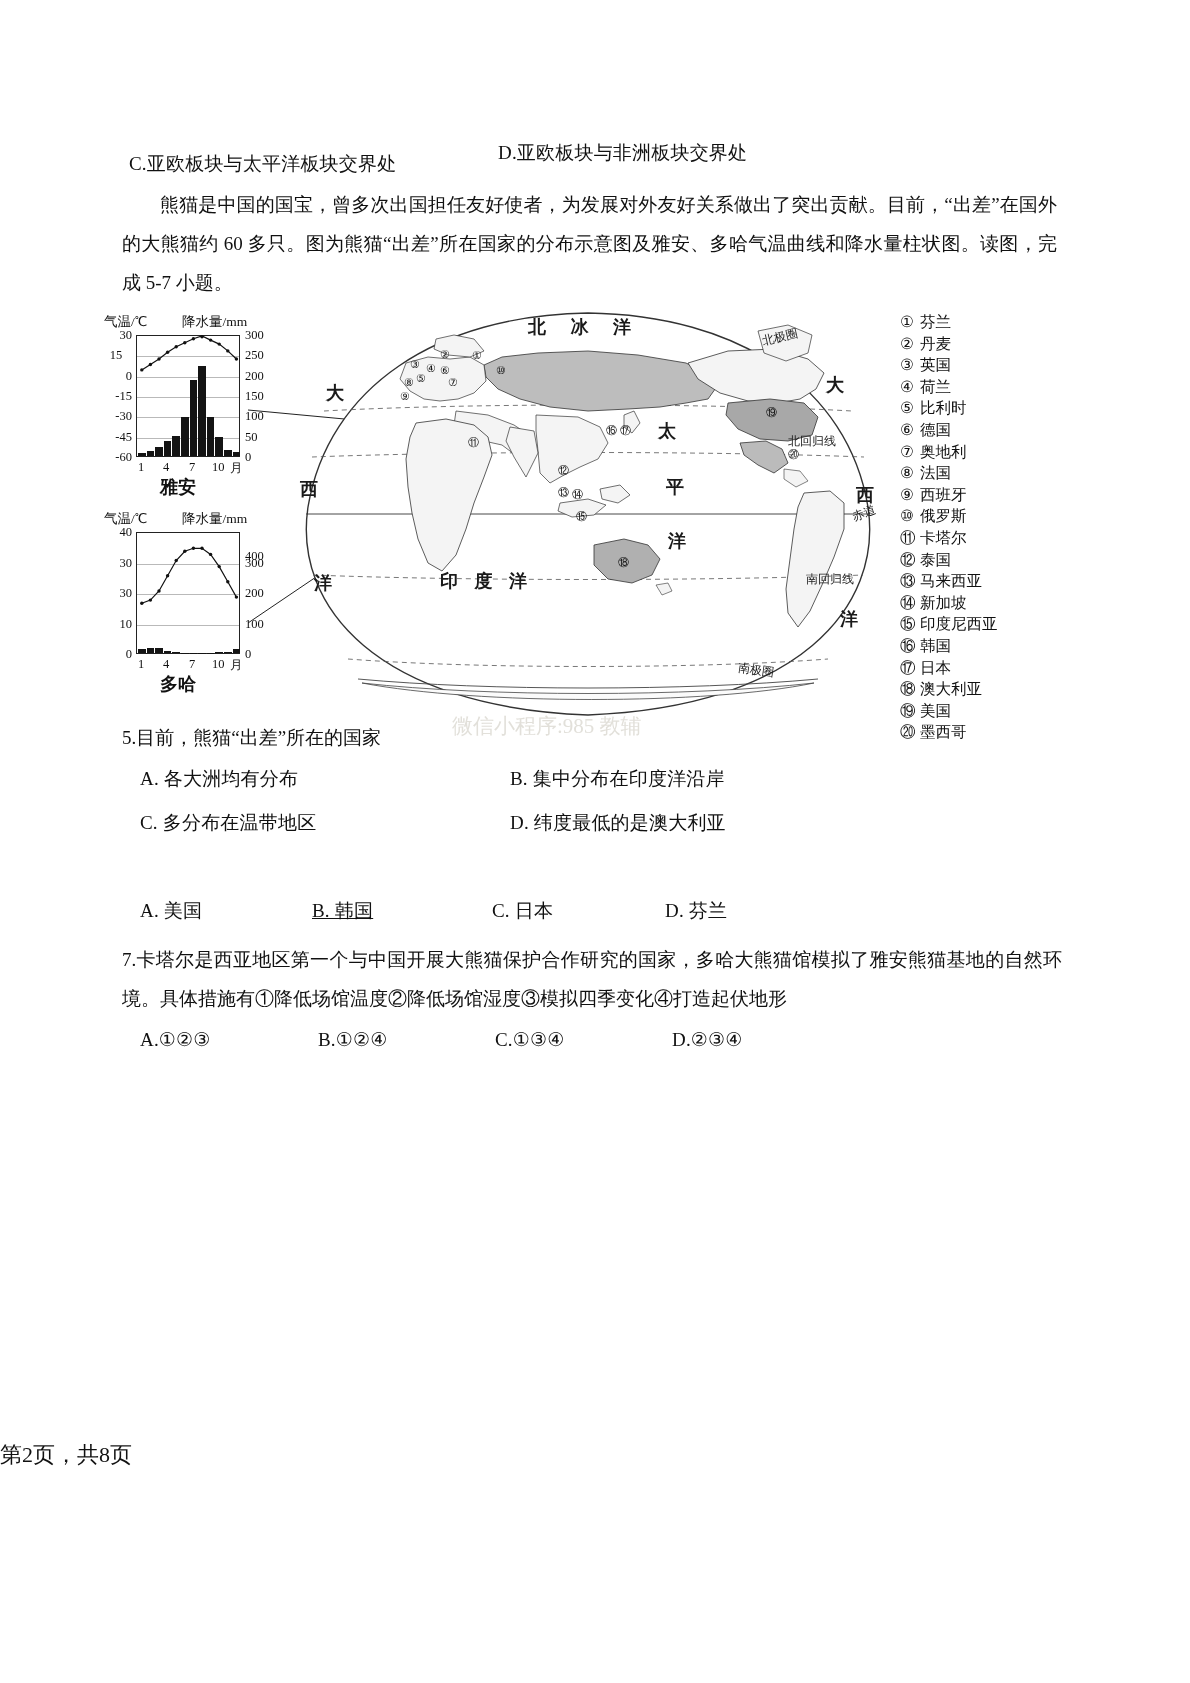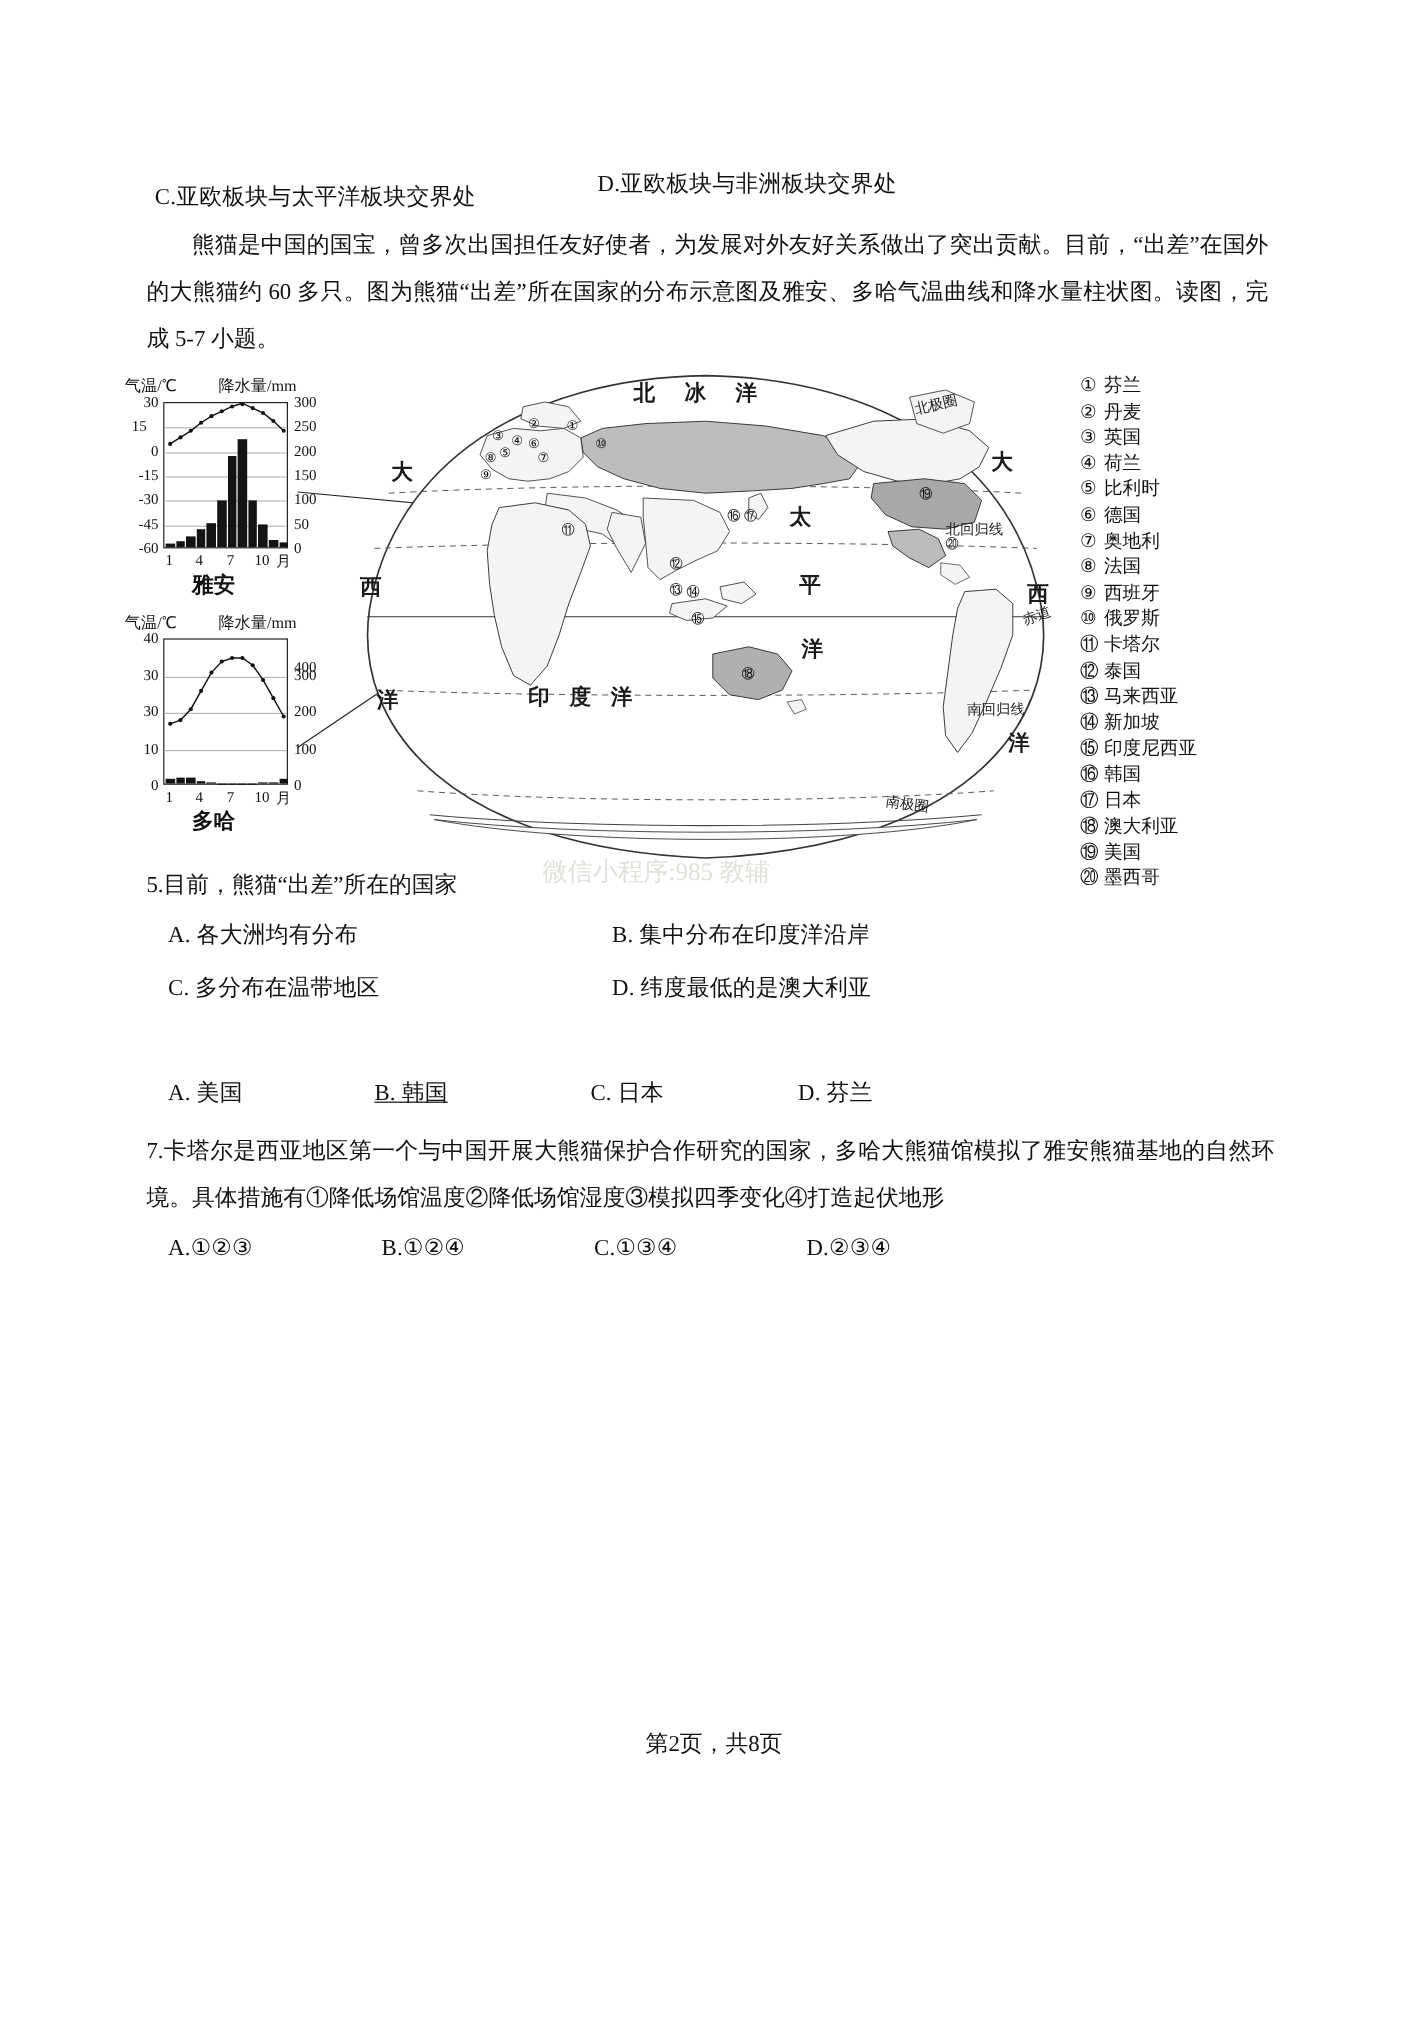--- a/index.html
+++ b/index.html
@@ -164,22 +164,21 @@
     font-size: 21px;
     color: #e2e0da;
     white-space: nowrap;
     font-family: "Liberation Serif", serif;
   }
   .footer {
     position: absolute;
     left: 0;
     top: 1440px;
     width: 1190px;
-    text-align: center;
-    font-size: 19px;
+    font-size: 22px;
   }
 </style>
 </head>
 <body>
 
 <div class="page">
 
   <div class="opt-row" style="left:129px; top:140px;margin-top:11px;">C.亚欧板块与太平洋板块交界处</div>
   <div class="opt-row" style="left:498px; top:140px;">D.亚欧板块与非洲板块交界处</div>
 
@@ -388,21 +387,21 @@
       <div class="map-label" style="left:26px; top:264px;">洋</div>
       <div class="map-label" style="left:538px; top:66px;">大</div>
       <div class="map-label" style="left:568px; top:176px;">西</div>
       <div class="map-label" style="left:552px; top:300px;">洋</div>
       <div class="map-label" style="left:152px; top:262px; letter-spacing:6px;">印 度 洋</div>
 
       
       <div class="map-label small" style="left:474px; top:22px; transform:rotate(-13deg);">北极圈</div>
       <div class="map-label small" style="left:500px; top:126px;">北回归线</div>
       <div class="map-label small" style="left:564px; top:198px; transform:rotate(-20deg);">赤道</div>
-      <div class="map-label small" style="left:498px; top:276px;padding-left:20px;">南回归线</div>
+      <div class="map-label small" style="left:498px; top:264px;padding-left:20px;">南回归线</div>
       <div class="map-label small" style="left:450px; top:355px; transform:rotate(8deg);">南极圈</div>
 
       
       <div class="marker" style="left:184px; top:43px;">①</div>
       <div class="marker" style="left:152px; top:42px;">②</div>
       <div class="marker" style="left:122px; top:52px;">③</div>
       <div class="marker" style="left:138px; top:56px;">④</div>
       <div class="marker" style="left:128px; top:66px;">⑤</div>
       <div class="marker" style="left:152px; top:58px;">⑥</div>
       <div class="marker" style="left:160px; top:70px;">⑦</div>

